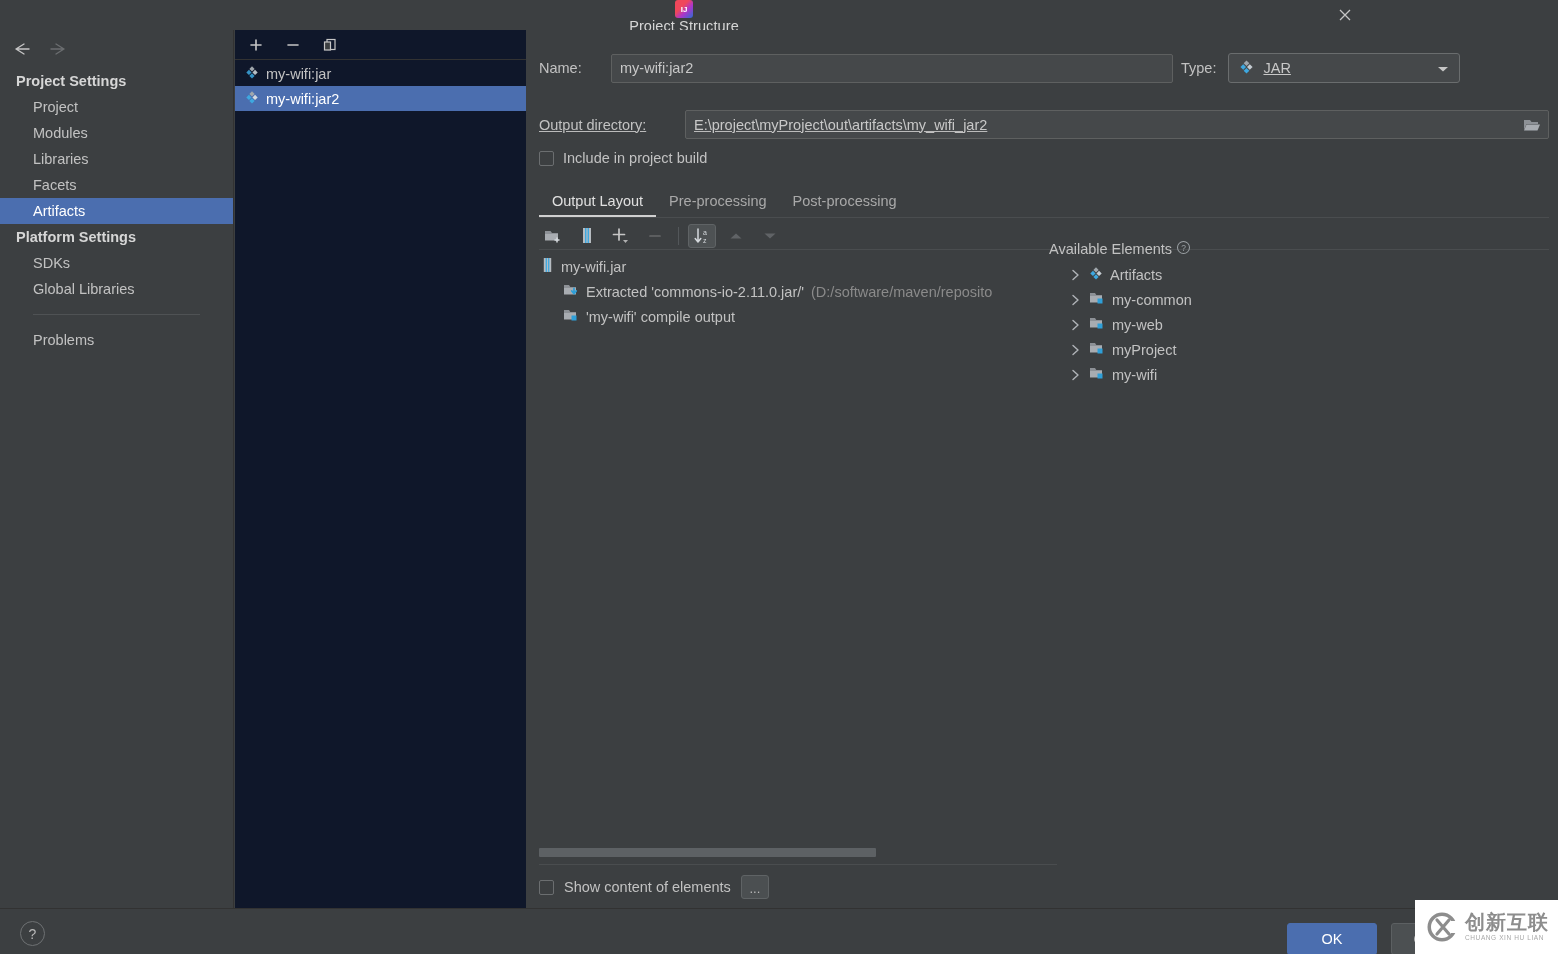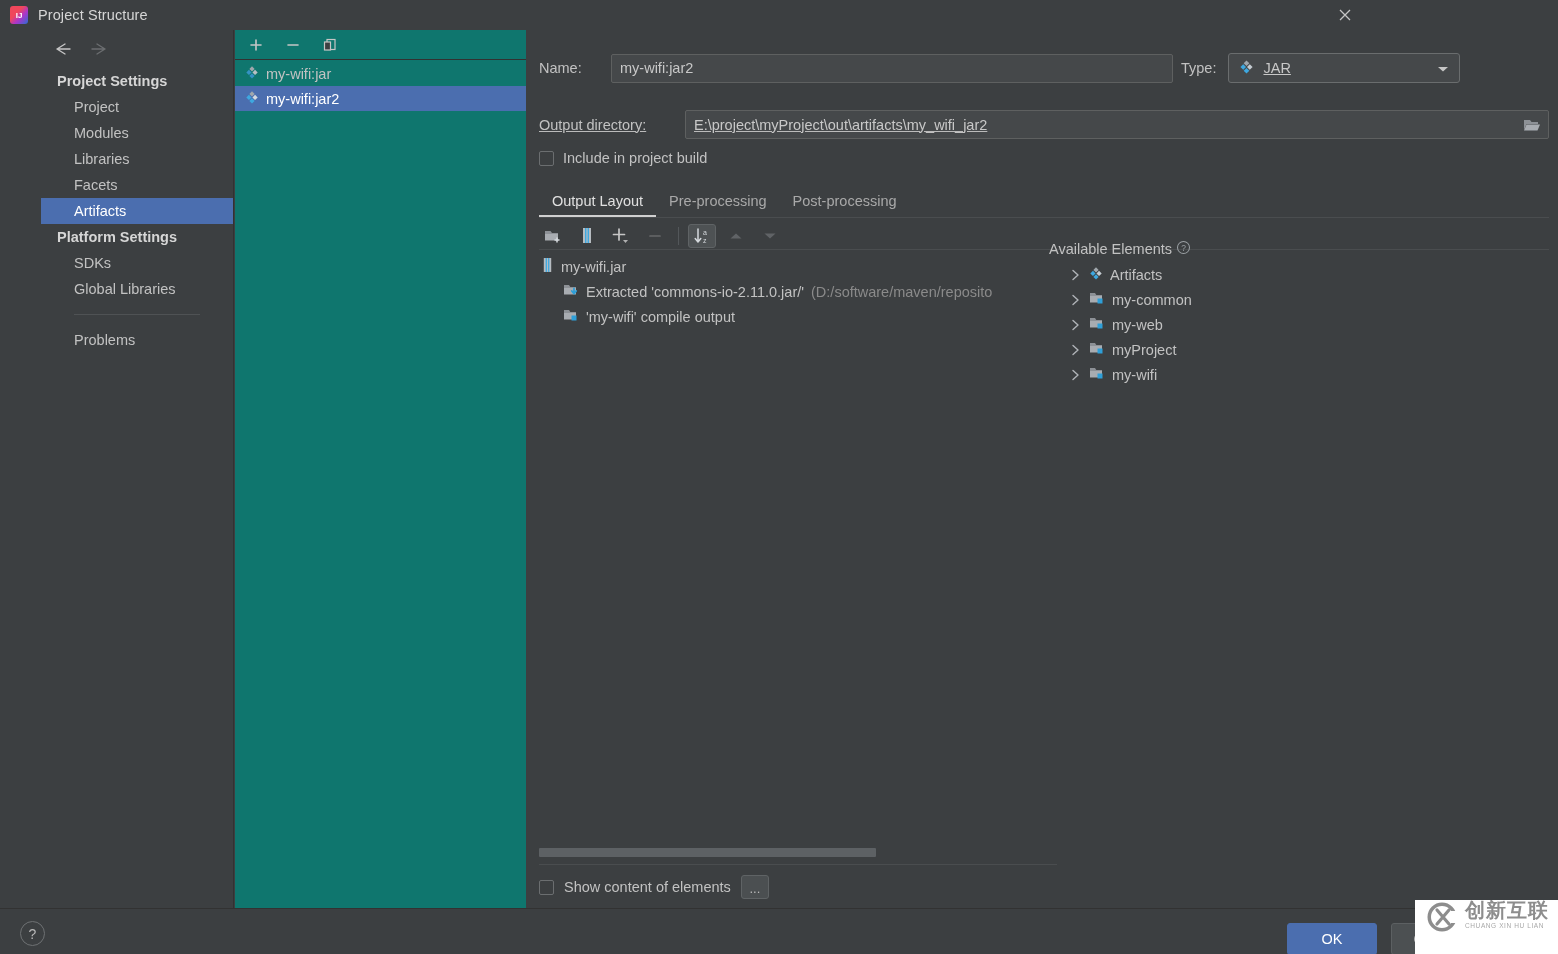--- a/index.html
+++ b/index.html
@@ -13,21 +13,21 @@
   #root {
     position: relative;
     width: 1558px; height: 954px;
     background: #3c3f41;
   }
 
   
   #titlebar {
     position: absolute; left: 0; top: 0; width: 1368px; height: 30px;
     background: #3c3f41;
-    display: flex; align-items: center;
+    display: flex; align-items: center; flex-direction: column;
   }
   #app-icon {
     width: 18px; height: 18px; margin-left: 10px; margin-right: 10px;
     border-radius: 3px;
     background: linear-gradient(135deg,#f0475b 0%,#f0475b 38%,#ae35c9 62%,#2b6cd4 100%);
     position: relative; flex: none;
   }
   #app-icon::after {
     content: "IJ";
     position: absolute; left: 0; top: 0; width: 100%; height: 100%;
@@ -43,21 +43,20 @@
     display: flex; align-items: center; justify-content: center;
     cursor: pointer;
   }
   #close-btn svg { display: block; }
 
   
   #sidebar {
     position: absolute; left: 0; top: 30px; width: 234px; height: 878px;
     background: #3c3f41;
     border-right: 1px solid #323232;
-    padding-left: 41px;
   }
   #nav-arrows {
     height: 38px; display: flex; align-items: center; padding-left: 10px; gap: 16px;
   }
   .nav-arrow { width: 22px; height: 22px; display:flex; align-items:center; justify-content:center; cursor: pointer;}
   .sb-group {
     font-size: 14.5px; font-weight: bold; color: #d6d6d6;
     padding: 5px 0 5px 16px;
   }
   .sb-item {
@@ -66,21 +65,21 @@
     white-space: nowrap;
   }
   .sb-item.selected { background: #4b6eaf; color: #ffffff; }
   #sb-divider {
     height: 1px; background: #4f5254; margin: 12px 33px 12px 33px;
   }
 
   
   #artifact-panel {
     position: absolute; left: 235px; top: 30px; width: 330px; height: 878px;
-    background: #0f766e;
+    background: #0f172a;
     border-right: 6px solid #f97316;
   }
   #artifact-toolbar {
     height: 30px; display: flex; align-items: center; padding-left: 10px; gap: 15px;
     border-bottom: 1px solid #323232;
   }
   .tb-btn { width: 22px; height: 22px; display:flex; align-items:center; justify-content:center; cursor:pointer; }
   #artifact-list { padding-top: 1px; }
   .artifact-row {
     height: 25px; display: flex; align-items: center; padding-left: 10px; gap: 7px;
@@ -214,21 +213,21 @@
     position: absolute; top: 14px; height: 32px; width: 90px;
     display: flex; align-items: center; justify-content: center;
     font-size: 14.5px; border-radius: 3px; cursor: pointer;
   }
   #ok-btn { right: 181px; background: #4b6eaf; color: #ffffff; border: 1px solid #4b6eaf; }
   #cancel-btn { right: 77px; background: #4c5052; color: #cfcfcf; border: 1px solid #5c6062; }
 
   
   #watermark {
     position: absolute; left: 1415px; top: 900px; width: 143px; height: 54px;
-    background: #ffffff; display: flex; align-items: flex-start; gap: 6px;
+    background: #ffffff; display: flex; align-items: center; gap: 6px;
     padding-left: 10px; overflow: hidden;
   }
   #wm-mark {
     width: 34px; height: 34px; flex: none;
   }
   #wm-texts { display: flex; flex-direction: column; line-height: 1; }
   #wm-cn { font-size: 20px; color: #8d8d8d; font-weight: bold; letter-spacing: 1px; }
   #wm-en { font-size: 6.5px; color: #a8a8a8; letter-spacing: .6px; margin-top: 3px; }
 </style>
 </head>

